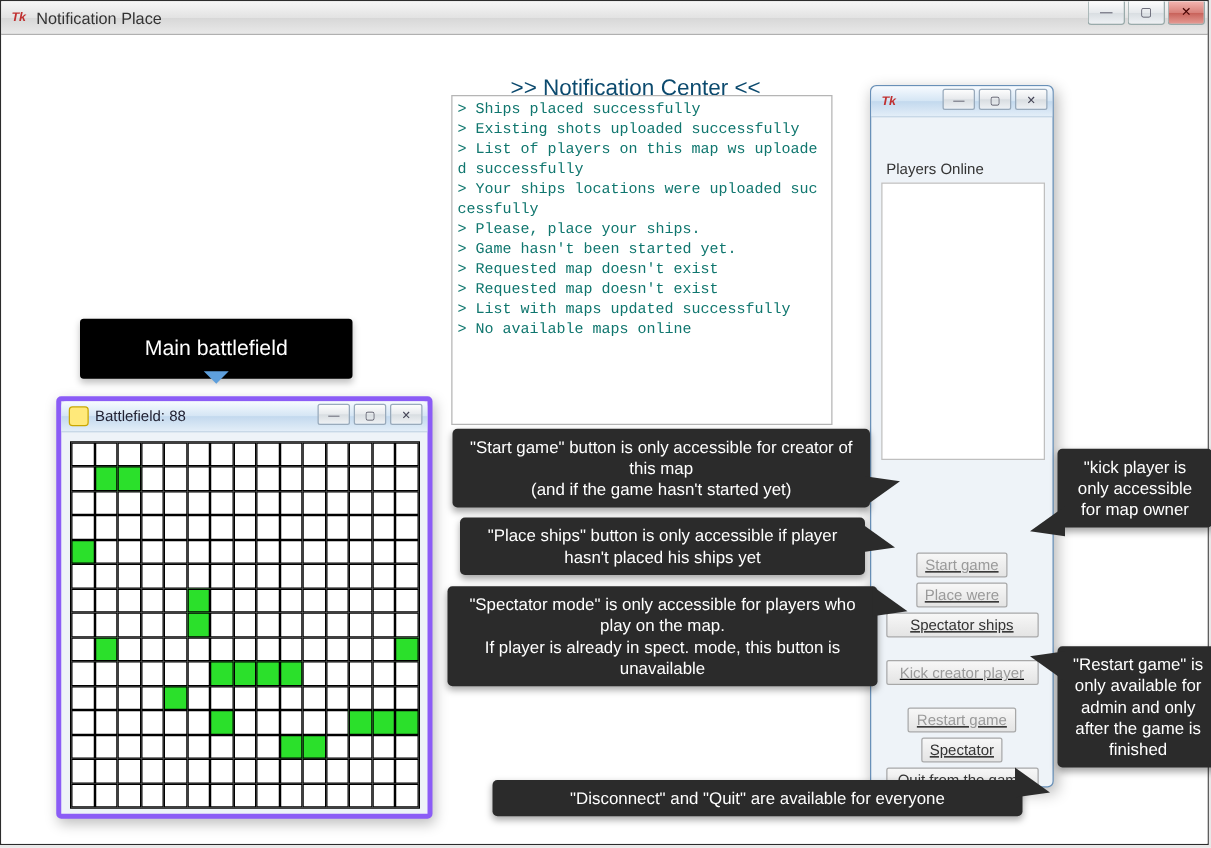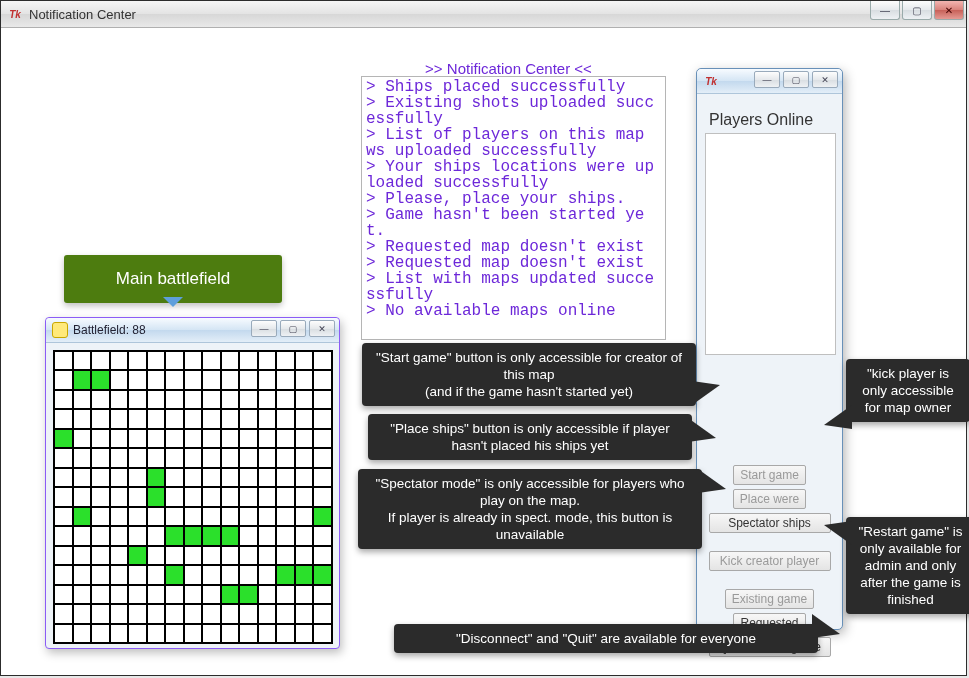--- a/index.html
+++ b/index.html
@@ -43,55 +43,55 @@
   }
   .win-btn.close { background: linear-gradient(to bottom, #f3b5b1, #d9827b 50%, #c76058 51%, #e59a93); color:#400; }
   .outer-body {
     position: absolute; left: 0; top: 27px; right: 0; bottom: 0;
     background: #fff;
   }
 
   
   .notif-title {
     position: absolute; left: 360px; top: 32px; width: 295px;
-    text-align: center; font-size: 15px; color: #6d28d9;
+    text-align: center; font-size: 18px; color: #0c4a6e;
   }
   .notif-log {
     position: absolute; left: 360px; top: 48px; width: 295px; height: 258px;
     border: 1px solid #b5b5b5;
     background: #fff;
     font-family: "Courier New", monospace;
-    font-size: 16px;
+    font-size: 12px;
     line-height: 16px;
     padding: 2px 4px;
     overflow: hidden;
     white-space: pre-wrap;
     word-break: break-all;
-    color: #6d28d9;
+    color: #0f766e;
   }
 
   
   .blue-label {
     position: absolute; left: 63px; top: 227px; width: 218px; height: 48px;
-    background: #4d7c0f;
+    background: #000000;
     color: #fff;
     border-radius: 3px;
     display:flex;align-items:center;justify-content:center;
     font-size: 17px;
     box-shadow: 0 3px 6px rgba(0,0,0,.25);
   }
   .blue-label::after {
     content:""; position:absolute; left:50%; margin-left:-10px; bottom:-14px;
     border:10px solid transparent; border-top-color:#5e9fdc;
   }
 
   
   .bf-window {
     position: absolute; left: 44px; top: 289px; width: 293px; height: 330px;
-    border: 1px solid #8b5cf6;
+    border: 4px solid #8b5cf6;
     border-radius: 4px;
     background: #eef3f8;
     box-shadow: 2px 4px 10px rgba(0,0,0,.25);
   }
   .bf-bar {
     height: 24px;
     border-radius: 4px 4px 0 0;
     background: linear-gradient(to bottom,#f7fbff,#d4e5f4 50%,#c3d9ee 51%,#e3eef8);
     display:flex;align-items:center;
     font-size:12px; padding-left:6px; color:#223;
@@ -127,22 +127,22 @@
     border-bottom:1px solid #aec5da;
     position:relative;
     display:flex;align-items:center;padding-left:6px;
   }
   .pl-bar .mini-btns{position:absolute;right:4px;top:2px;display:flex;gap:3px;}
   .pl-body { position:absolute; left:8px; right:8px; top:36px; bottom:8px; }
   .players-box {
     border:1px solid #bfbfbf; background:#fff;
     width:100%; height:220px;
   }
-  .players-title { font-size:16px; color:#333; margin:6px 0 4px 4px; }
-  .pl-buttons { margin-top:110px; display:flex; flex-direction:column; align-items:center; gap:4px;}
+  .players-title { font-size:12px; color:#333; margin:23px 0 4px 4px; }
+  .pl-buttons { margin-top:74px; display:flex; flex-direction:column; align-items:center; gap:4px;text-decoration:underline;}
   .pl-buttons button {
     font-family: inherit; font-size:12px;
     background: linear-gradient(to bottom,#f7f7f7,#e4e4e4);
     border:1px solid #a8a8a8; border-radius:2px;
     padding:2px 6px;
     color:#333; cursor:default;
   }
   .pl-buttons button.disabled { color:#9a9a9a; }
   .pl-buttons .wide { width:122px;}
   .pl-buttons .sep { height:10px;}
@@ -176,21 +176,21 @@
     border-top:4px solid transparent;
     border-bottom:20px solid transparent;
   }
 </style>
 </head>
 <body>
 
 <div class="outer-window">
   <div class="outer-titlebar">
     <span class="tb-icon">Tk</span>
-    <span>Notification Center</span>
+    <span>Notification Place</span>
     <div class="win-btns">
       <div class="win-btn">—</div>
       <div class="win-btn">▢</div>
       <div class="win-btn close">✕</div>
     </div>
   </div>
 
   <div class="outer-body">
 
     <div class="notif-title">&gt;&gt; Notification Center &lt;&lt;</div>
@@ -460,22 +460,22 @@
       <div class="pl-body">
         <div class="players-title">Players Online</div>
         <div class="players-box"></div>
         <div class="pl-buttons">
           <button class="disabled">Start game</button>
           <button class="disabled">Place were</button>
           <button class="wide">Spectator ships</button>
           <div class="sep"></div>
           <button class="wide disabled">Kick creator player</button>
           <div class="sep"></div>
-          <button class="disabled">Existing game</button>
-          <button>Requested</button>
+          <button class="disabled">Restart game</button>
+          <button>Spectator</button>
           <button class="wide">Quit from the game</button>
         </div>
       </div>
     </div>
 
     <div class="dark-call" style="left:361px; top:315px; width:310px;">
       <span style="white-space:pre-line;">"Start game" button is only accessible for creator of this map
 (and if the game hasn't started yet)</span>
       <div class="arrow right-up" style="right:-24px; top:38px;"></div>
     </div>

